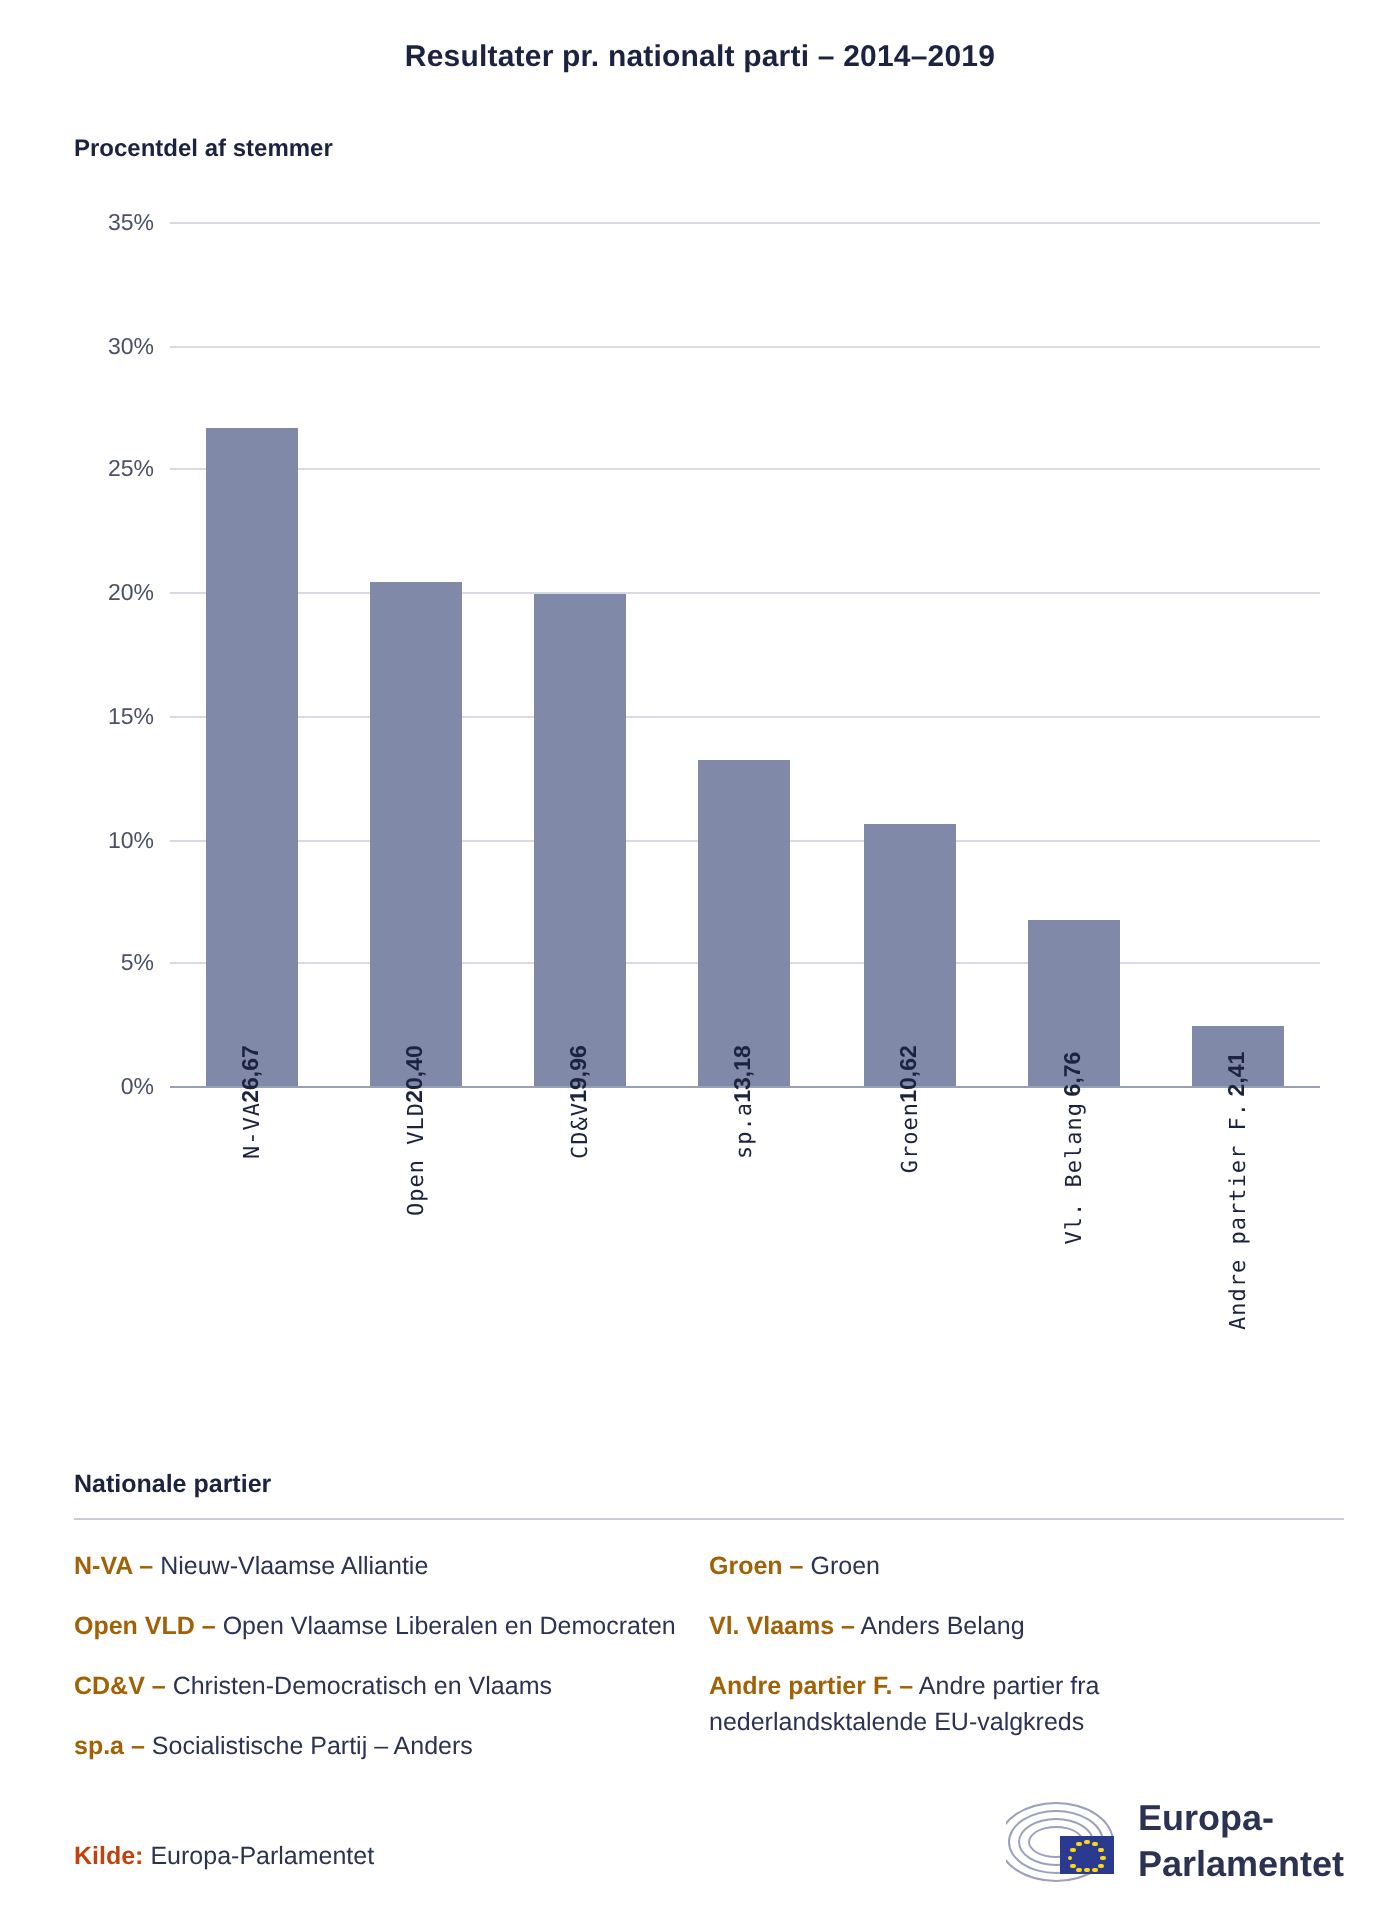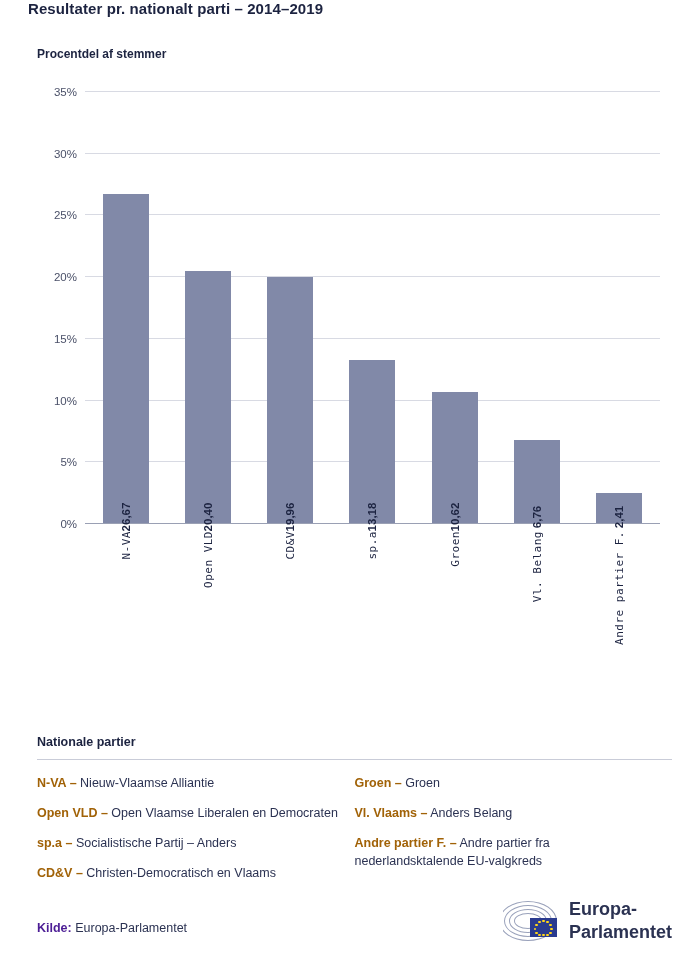--- a/index.html
+++ b/index.html
@@ -19,20 +19,22 @@
     width: 700px;
     height: 957px;
     box-sizing: border-box;
     padding: 0 28px;
   }
   .title {
     font-size: 15px;
     font-weight: bold;
     color: #1c2340;
     letter-spacing: 0.1px;
+    padding-top: 20px;
+    text-align: center;
   }
   .subtitle {
     font-size: 14.5px;
     font-weight: normal;
     color: #2b3252;
     margin-top: 14px;
   }
   .axis-title {
     font-size: 12px;
     font-weight: bold;
@@ -158,21 +160,21 @@
   }
 
   
   .footer {
     position: absolute;
     left: 37px;
     bottom: 22px;
     font-size: 12.5px;
     color: #2b3252;
   }
-  .footer b { color: #4c1d95; }
+  .footer b { color: #c2410c; }
 
   .logo {
     position: absolute;
     right: 28px;
     bottom: 14px;
     display: flex;
     align-items: center;
     gap: 10px;
   }
   .logo-mark {
@@ -300,26 +302,26 @@
       <div class="legend-col">
         <div class="legend-item">
           <b>N-VA –</b>
           <span>Nieuw-Vlaamse Alliantie</span>
         </div>
         <div class="legend-item">
           <b>Open VLD –</b>
           <span>Open Vlaamse Liberalen en Democraten</span>
         </div>
         <div class="legend-item">
+          <b>CD&amp;V –</b>
+          <span>Christen-Democratisch en Vlaams</span>
+        </div>
+        <div class="legend-item">
           <b>sp.a –</b>
           <span>Socialistische Partij – Anders</span>
-        </div>
-        <div class="legend-item">
-          <b>CD&amp;V –</b>
-          <span>Christen-Democratisch en Vlaams</span>
         </div>
       </div>
 
       <div class="legend-col">
         <div class="legend-item">
           <b>Groen –</b>
           <span>Groen</span>
         </div>
         <div class="legend-item">
           <b>Vl. Vlaams –</b>

